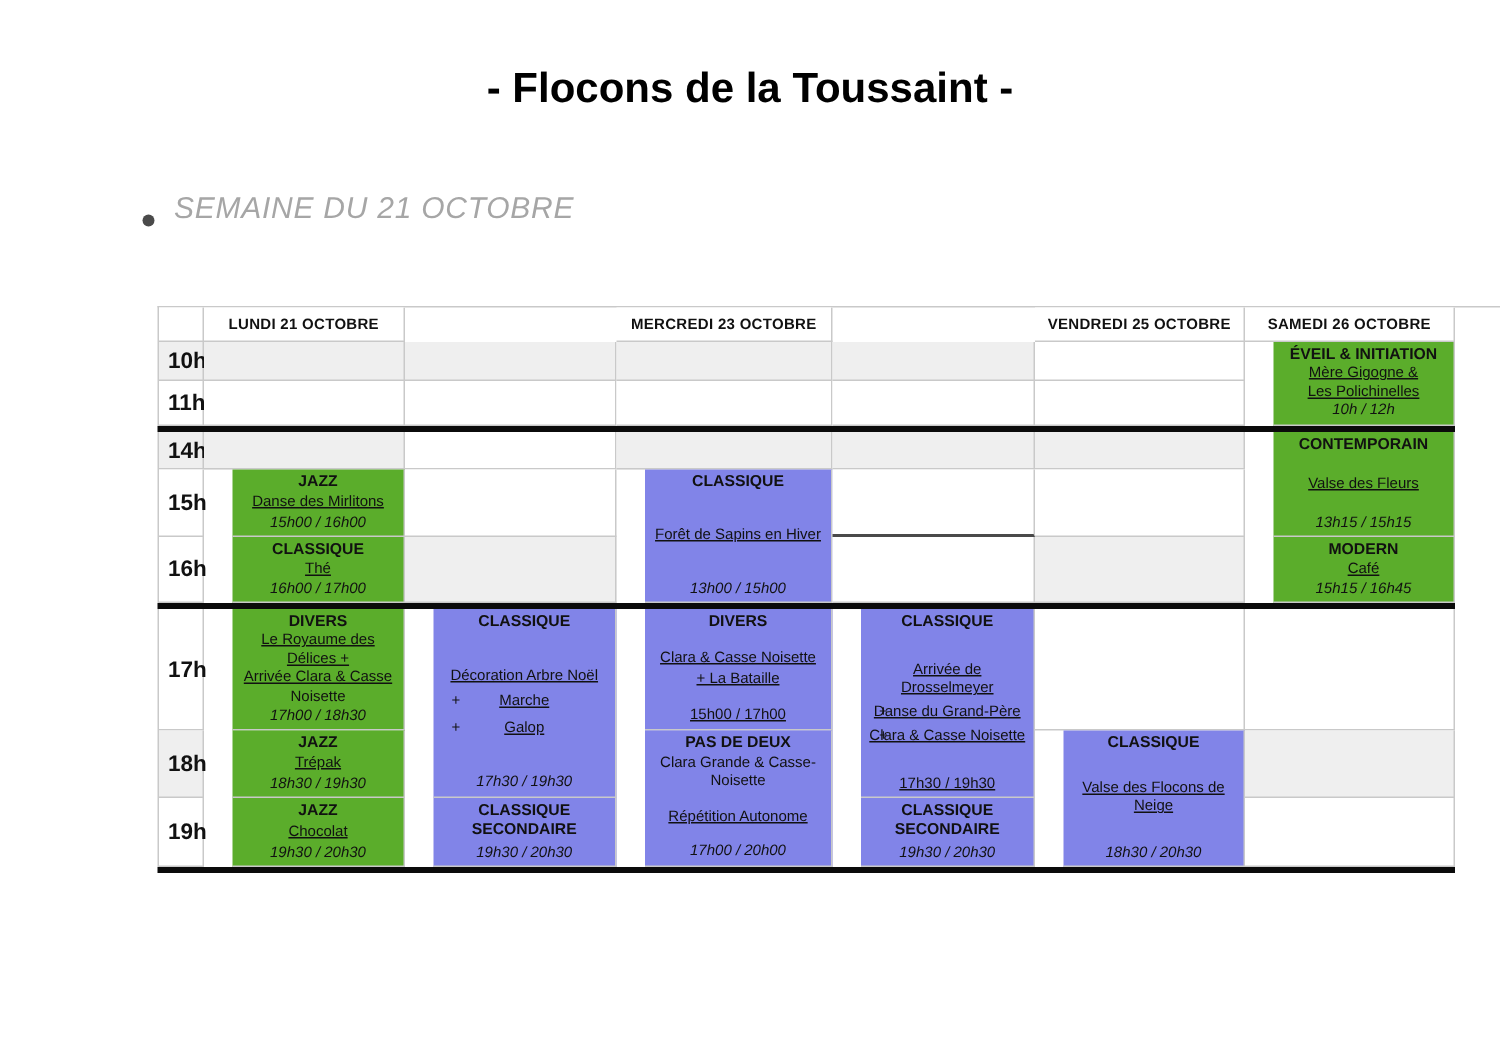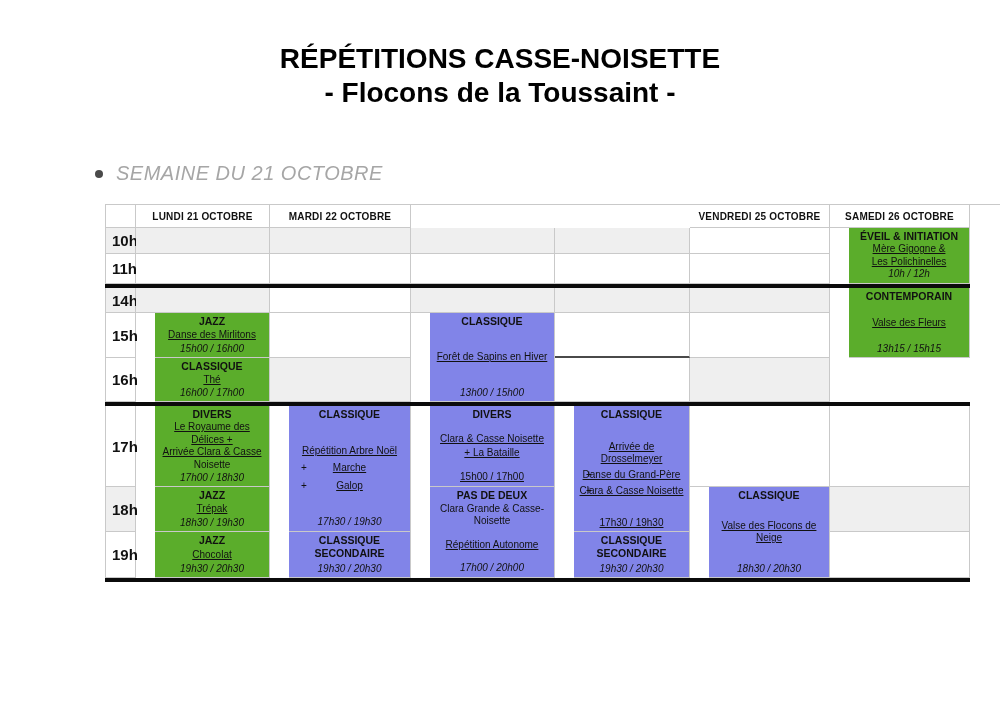--- a/index.html
+++ b/index.html
@@ -5,21 +5,21 @@
   html,body{margin:0;padding:0;background:#fff;}
   .page{position:relative;width:1000px;height:706px;background:#fff;overflow:hidden;
         font-family:"Liberation Sans","DejaVu Sans",sans-serif;color:#111;}
 
   
   .title{margin:0;padding-top:42px;text-align:center;font-weight:bold;color:#000;
          font-size:28px;line-height:34px;letter-spacing:0;}
   .title span{display:block;}
 
   
-  .week{margin:52px 0 0 95px;display:flex;align-items:center;gap:13px;}
+  .week{margin:52px 0 0 95px;display:flex;align-items:flex-end;gap:13px;}
   .bullet{width:8px;height:8px;border-radius:50%;background:#4a4a4a;flex:0 0 auto;}
   .week-label{font-size:20px;font-style:italic;color:#a6a6a6;letter-spacing:0.5px;}
 
   
   .schedule{position:absolute;left:68px;top:204px;width:971px;padding-left:37px;}
   .grid{display:grid;grid-template-columns:30px 134px 141px 144px 135px 140px 140px;
         border-left:1px solid #c9c9c9;}
   .secA{grid-template-rows:23px 26px 30px;border-top:1px solid #c9c9c9;}
   .secB{grid-template-rows:25px 45px 44px;}
   .secC{grid-template-rows:81px 45px 46px;}
@@ -52,35 +52,34 @@
   .pl .plus{position:absolute;left:9px;top:0;text-decoration:none;}
   .sp10{height:10px;flex:0 0 auto;}
   .sp13{height:13px;flex:0 0 auto;}
 </style>
 </head>
 <body>
 
 <div class="page">
 
   <h1 class="title">
-    <span>RÉPÉTITIONS CASSE-NOISETTE</span>
     <span>- Flocons de la Toussaint -</span>
   </h1>
 
   <div class="week">
     <span class="bullet"></span>
     <span class="week-label">SEMAINE DU 21 OCTOBRE</span>
   </div>
 
   <div class="schedule">
 
     <div class="grid secA">
       <div class="c hdr c1 r1"></div>
       <div class="c hdr c2 r1">LUNDI 21 OCTOBRE</div>
-      <div class="c hdr c3 r1">MARDI 22 OCTOBRE</div>
+      <div class="c hdr c4 r1">MERCREDI 23 OCTOBRE</div>
       <div class="c hdr c6 r1">VENDREDI 25 OCTOBRE</div>
       <div class="c hdr c7 r1">SAMEDI 26 OCTOBRE</div>
 
       <div class="c tl c1 r2 g">10h</div>
       <div class="c c2 r2 g"></div>
       <div class="c c3 r2 g"></div>
       <div class="c c4 r2 g"></div>
       <div class="c c5 r2 g"></div>
       <div class="c c6 r2"></div>
 
@@ -132,39 +131,44 @@
 
       <div class="c tl c1 r3">16h</div>
       <div class="c ev evg c2 r3">
         <div class="cat">CLASSIQUE</div>
         <div class="pc">Thé</div>
         <div class="tm">16h00 / 17h00</div>
       </div>
       <div class="c c3 r3 g"></div>
       <div class="c c5 r3"></div>
       <div class="c c6 r3 g"></div>
+      <div class="c ev evg c7 r3">
+        <div class="cat">MODERN</div>
+        <div class="pc">Café</div>
+        <div class="tm">15h15 / 16h45</div>
+      </div>
     </div>
 
     <div class="divider"></div>
 
     <div class="grid secC">
       <div class="c tl c1 r1">17h</div>
 
       <div class="c ev evg c2 r1">
         <div class="cat">DIVERS</div>
         <div class="pc">Le Royaume des Délices +</div>
         <div class="pc">Arrivée Clara &amp; Casse</div>
         <div>Noisette</div>
         <div class="tm">17h00 / 18h30</div>
       </div>
 
       <div class="c ev evb c3 r1 sp2">
         <div class="cat">CLASSIQUE</div>
         <div class="sp13"></div>
-        <div class="pc">Répétition Arbre Noël</div>
+        <div class="pc">Décoration Arbre Noël</div>
         <div class="pl">
           <span class="plus">+</span>
           <span class="pc">Marche</span>
         </div>
         <div class="pl">
           <span class="plus">+</span>
           <span class="pc">Galop</span>
         </div>
         <div class="sp13"></div>
         <div class="tm">17h30 / 19h30</div>

